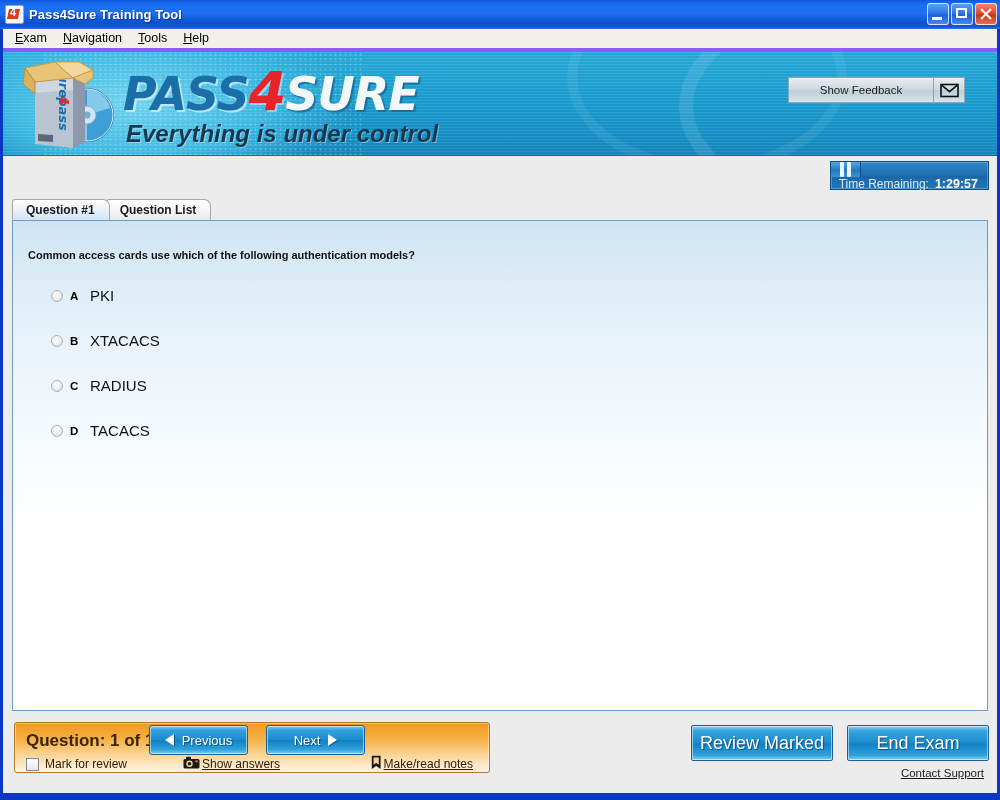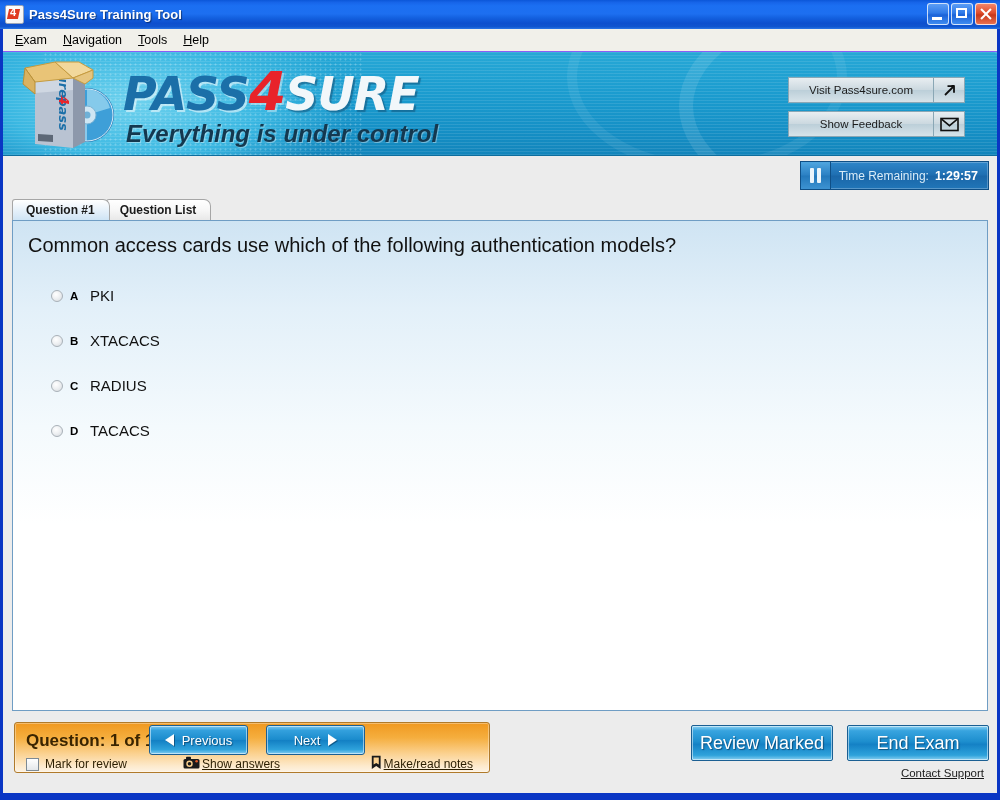--- a/index.html
+++ b/index.html
@@ -116,21 +116,21 @@
   .tbtn.close::before { transform: rotate(45deg); }
   .tbtn.close::after  { transform: rotate(-45deg); }
 
   
   .menubar {
     position: absolute;
     left: 3px; top: 29px;
     width: 994px;
     height: 23px;
     background: #f1f0ea;
-    border-bottom: 1px solid #8b5cf6;
+    border-bottom: 4px solid #8b5cf6;
     display: flex;
     align-items: center;
     box-sizing: border-box;
     padding-left: 5px;
   }
   .menuitem {
     font-size: 12.5px;
     color: #000000;
     padding: 2px 9px 3px 7px;
     cursor: default;
@@ -287,20 +287,21 @@
   .timer {
     position: absolute;
     right: 8px; top: 5px;
     height: 27px;
     display: flex;
     align-items: stretch;
     background: linear-gradient(to bottom, #2b7fc4 0%, #1d6cae 50%, #16year 50%, #1a6aaa 100%);
     background: linear-gradient(to bottom, #2e86c9 0%, #1f6fb2 48%, #1a66a8 52%, #2176b8 100%);
     border: 1px solid #0f4f86;
     box-shadow: inset 0 0 0 1px rgba(255,255,255,0.25);
+    flex-direction: column;
   }
   .timer-pause {
     width: 29px;
     display: flex;
     align-items: center;
     justify-content: center;
     gap: 3px;
     background: linear-gradient(to bottom, #4fa6e0 0%, #2c81c4 48%, #2378bb 52%, #3d93d2 100%);
     border-right: 1px solid #0f4f86;
     cursor: pointer;
@@ -372,25 +373,26 @@
     margin: 0 9px;
     width: 976px;
     height: 491px;
     box-sizing: border-box;
     border: 1px solid #6f9dc4;
     background: linear-gradient(to bottom, #cfe4f3 0%, #e3f0f9 18%, #f4fafd 42%, #ffffff 62%, #ffffff 100%);
     overflow: hidden;
   }
   .qtext {
     position: absolute;
-    left: 15px; top: 14px;
+    left: 15px; top: 24px;
     right: 20px;
-    font-size: 20px;
+    font-size: 11px;
     color: #111111;
     line-height: 20px;
+    font-weight: bold;
   }
   .options {
     position: absolute;
     left: 38px; top: 52px;
     right: 20px;
   }
   .option {
     display: flex;
     align-items: center;
     height: 45px;
@@ -596,30 +598,20 @@
         <path d="M10 12 L8 28 L20 38 L20 26 Z" fill="#d9b261" stroke="#b98f36" stroke-width="1"></path>
         <path d="M58 22 L70 28 L78 22 L78 14 Z" fill="#e6c57f" stroke="#c79b3e" stroke-width="1"></path>
       </svg>
 
       <div class="logo-word">
         <span class="logo-text logo-pass">PASS</span><span class="logo-text logo-4">4</span><span class="logo-text logo-sure">SURE</span>
       </div>
       <div class="logo-tagline">Everything is under control</div>
 
       <div class="banner-btns">
-        <div class="bbtn-row">
-          <div class="bbtn-label">Visit Pass4sure.com</div>
-          <div class="bbtn-icon">
-            <svg width="17" height="17" viewBox="0 0 17 17">
-              <path d="M4 13 L12 5" stroke="#101010" stroke-width="1.8" fill="none"></path>
-              <path d="M6.5 4.2 L13 4.2 L13 10.7" stroke="#101010" stroke-width="1.8" fill="none"></path>
-              <path d="M13 3 L13 6 L10 3 Z" fill="#101010"></path>
-            </svg>
-          </div>
-        </div>
         <div class="bbtn-row">
           <div class="bbtn-label">Show Feedback</div>
           <div class="bbtn-icon">
             <svg width="19" height="15" viewBox="0 0 19 15">
               <rect x="1" y="1.5" width="17" height="12" fill="none" stroke="#101010" stroke-width="1.6"></rect>
               <path d="M1.6 2.2 L9.5 8.6 L17.4 2.2" fill="none" stroke="#101010" stroke-width="1.6"></path>
             </svg>
           </div>
         </div>
       </div>

